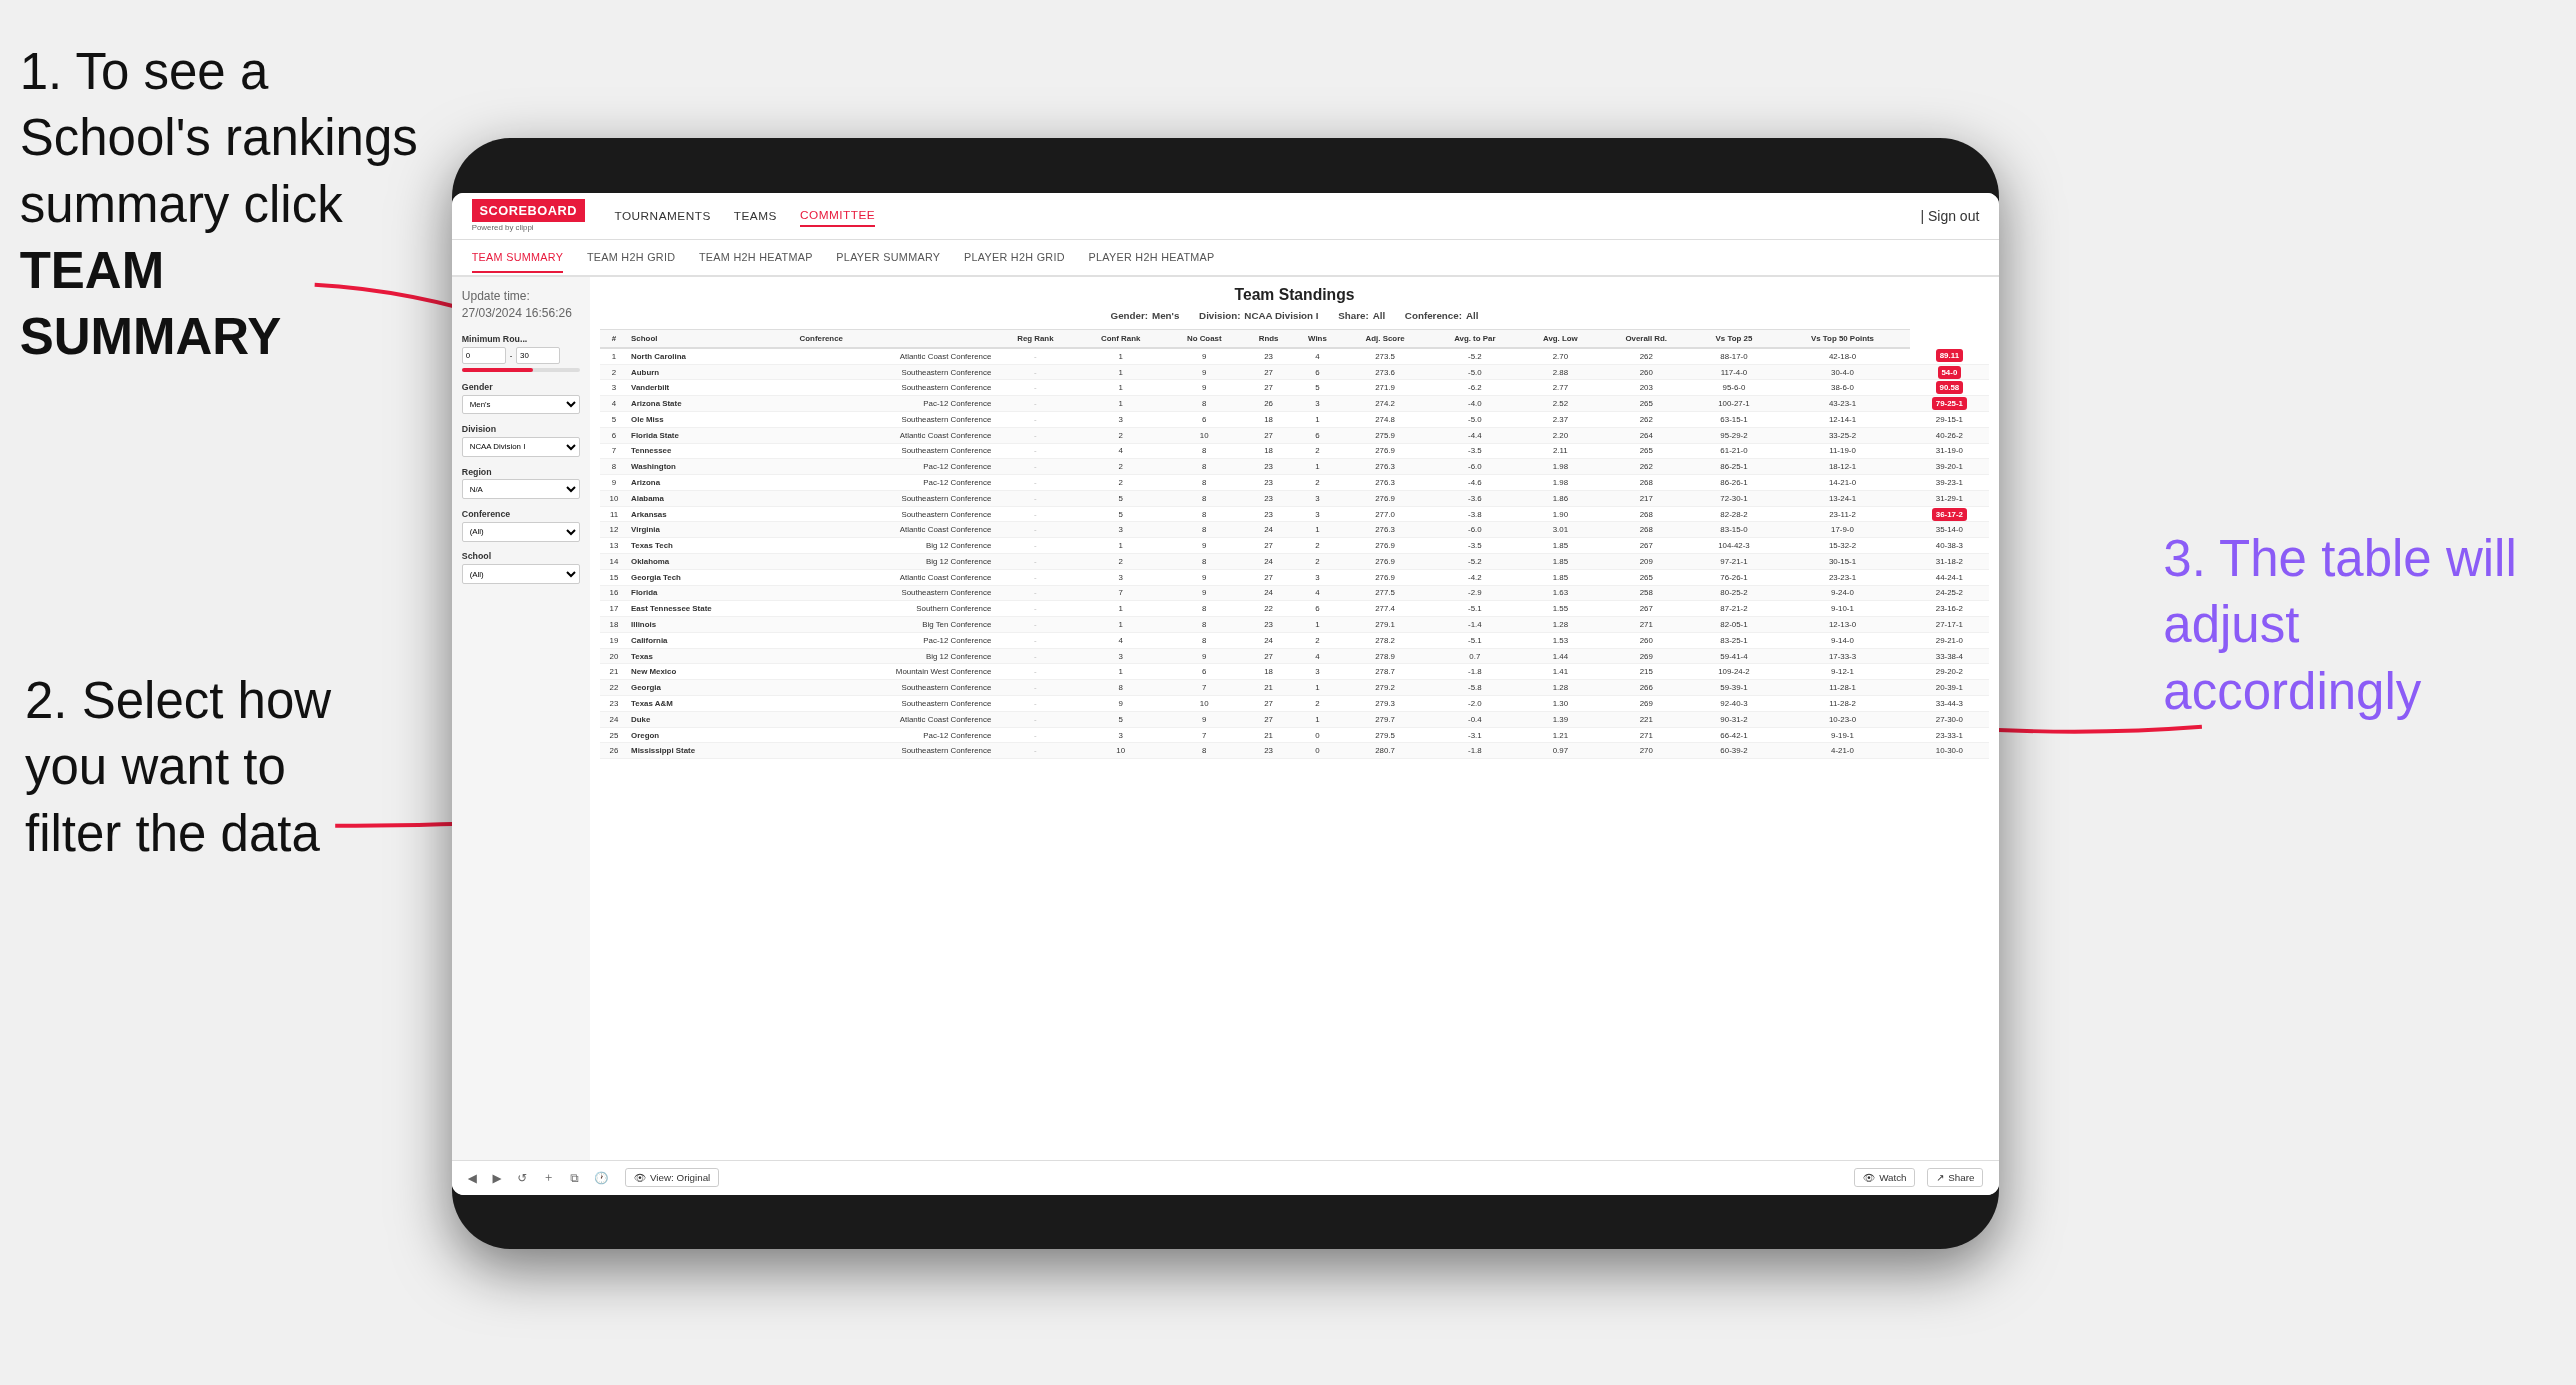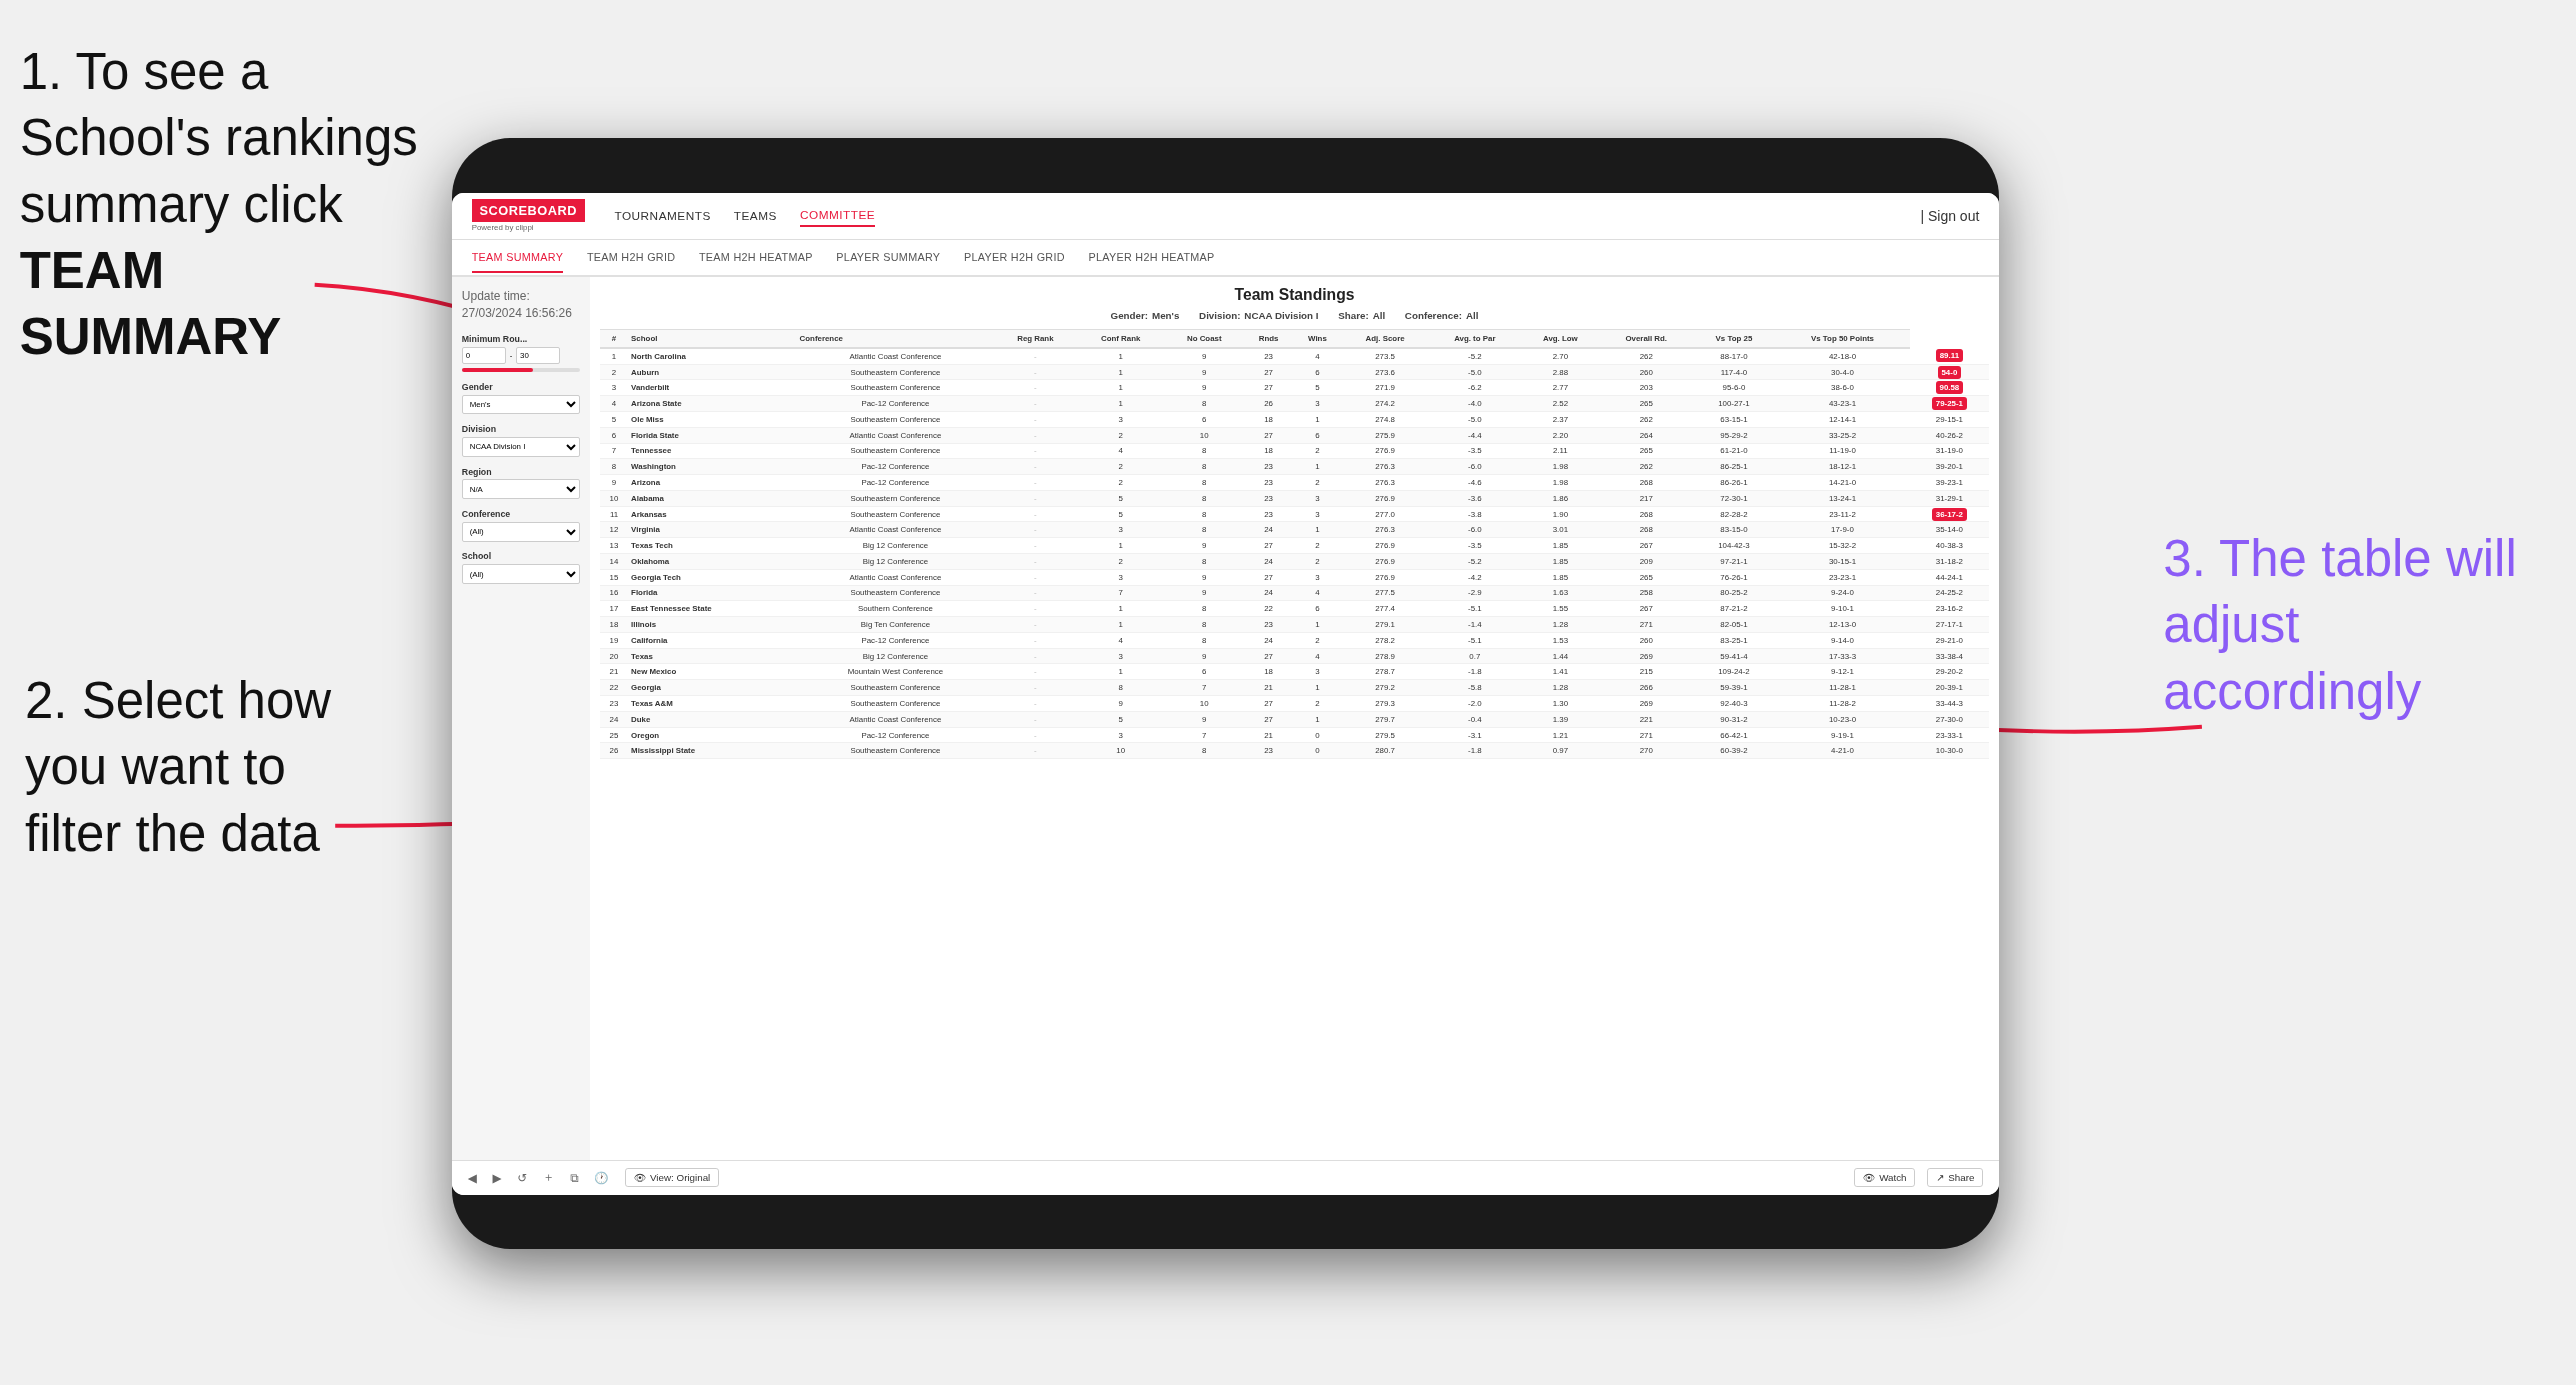--- a/index.html
+++ b/index.html
@@ -309,21 +309,21 @@
       font-size: 7.9px;
       white-space: nowrap;
     }
 
     .data-table td:nth-child(2) {
       text-align: left;
       font-weight: 600;
     }
 
     .data-table td:nth-child(3) {
-      text-align: center;
+      text-align: right;
       margin-left: 44px;
     }
 
     .highlight-cell {
       background: #e8193c;
       color: white;
       border-radius: 2.9px;
       padding: 2px 3.9px;
       font-weight: 700;
       font-size: 7.9px;

